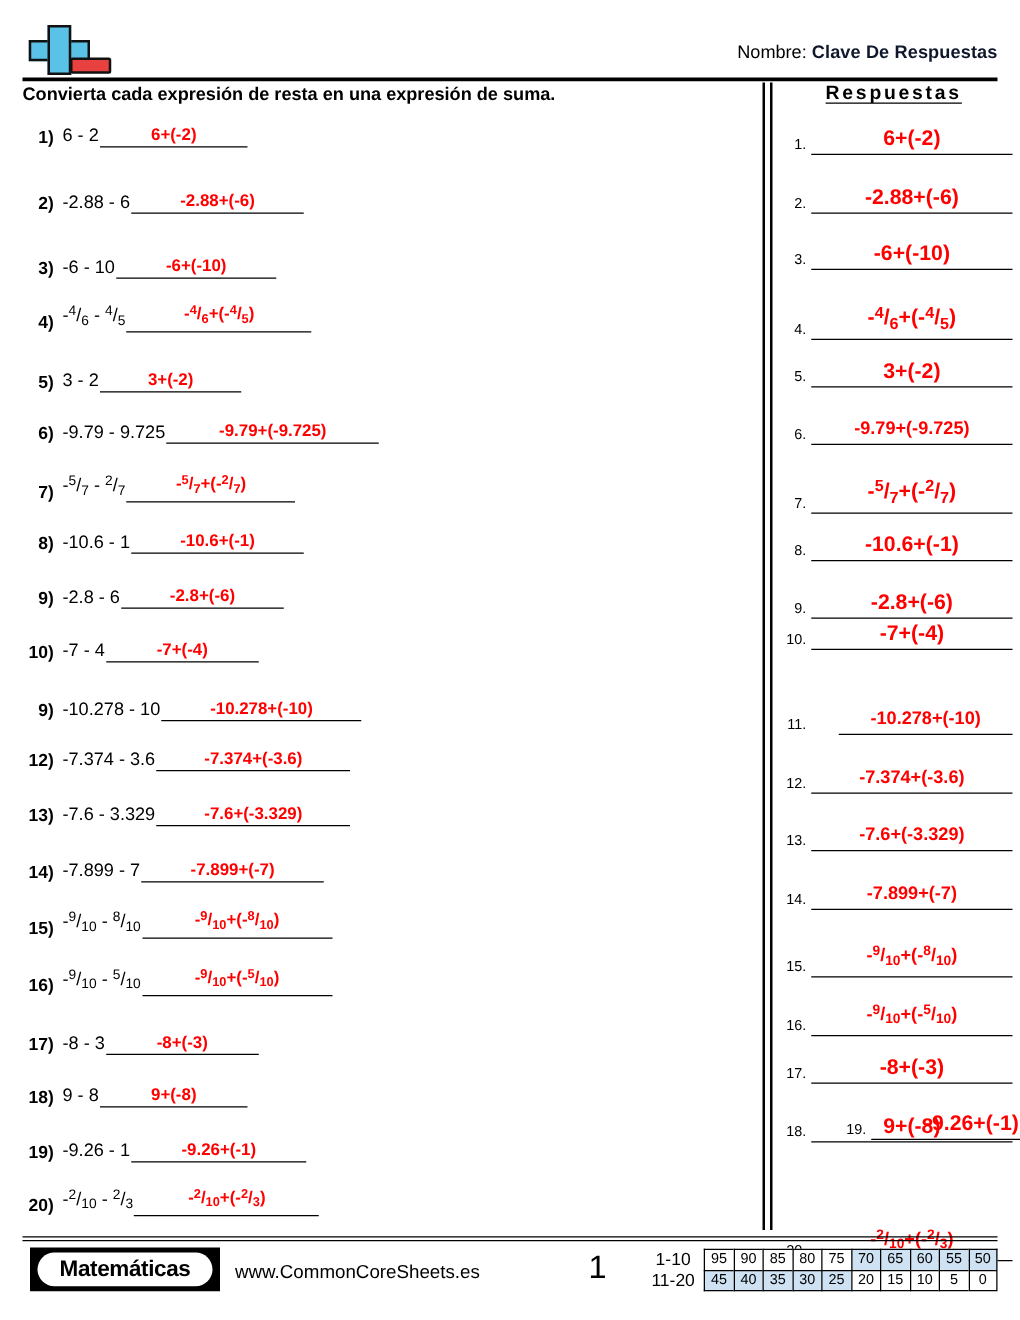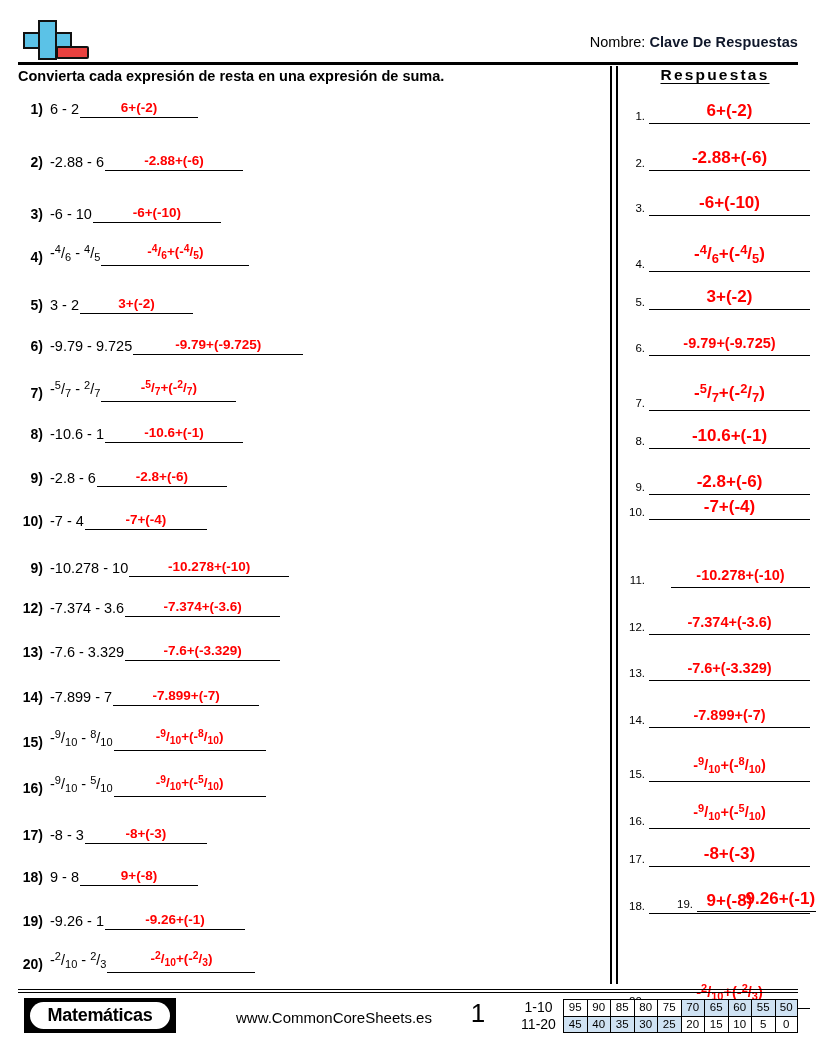--- a/index.html
+++ b/index.html
@@ -220,21 +220,20 @@
     font-weight: bold;
     color: #000000;
     letter-spacing: -0.3px;
   }
   #site-url {
     position: absolute;
     left: 170px; top: 13px;
     font-size: 15px;
     color: #000000;
     white-space: nowrap;
-    margin-left: 48px;
   }
   #page-number {
     position: absolute;
     left: 440px; top: 2px;
     width: 40px;
     text-align: center;
     font-size: 26px;
     color: #000000;
   }
   #score-table {

